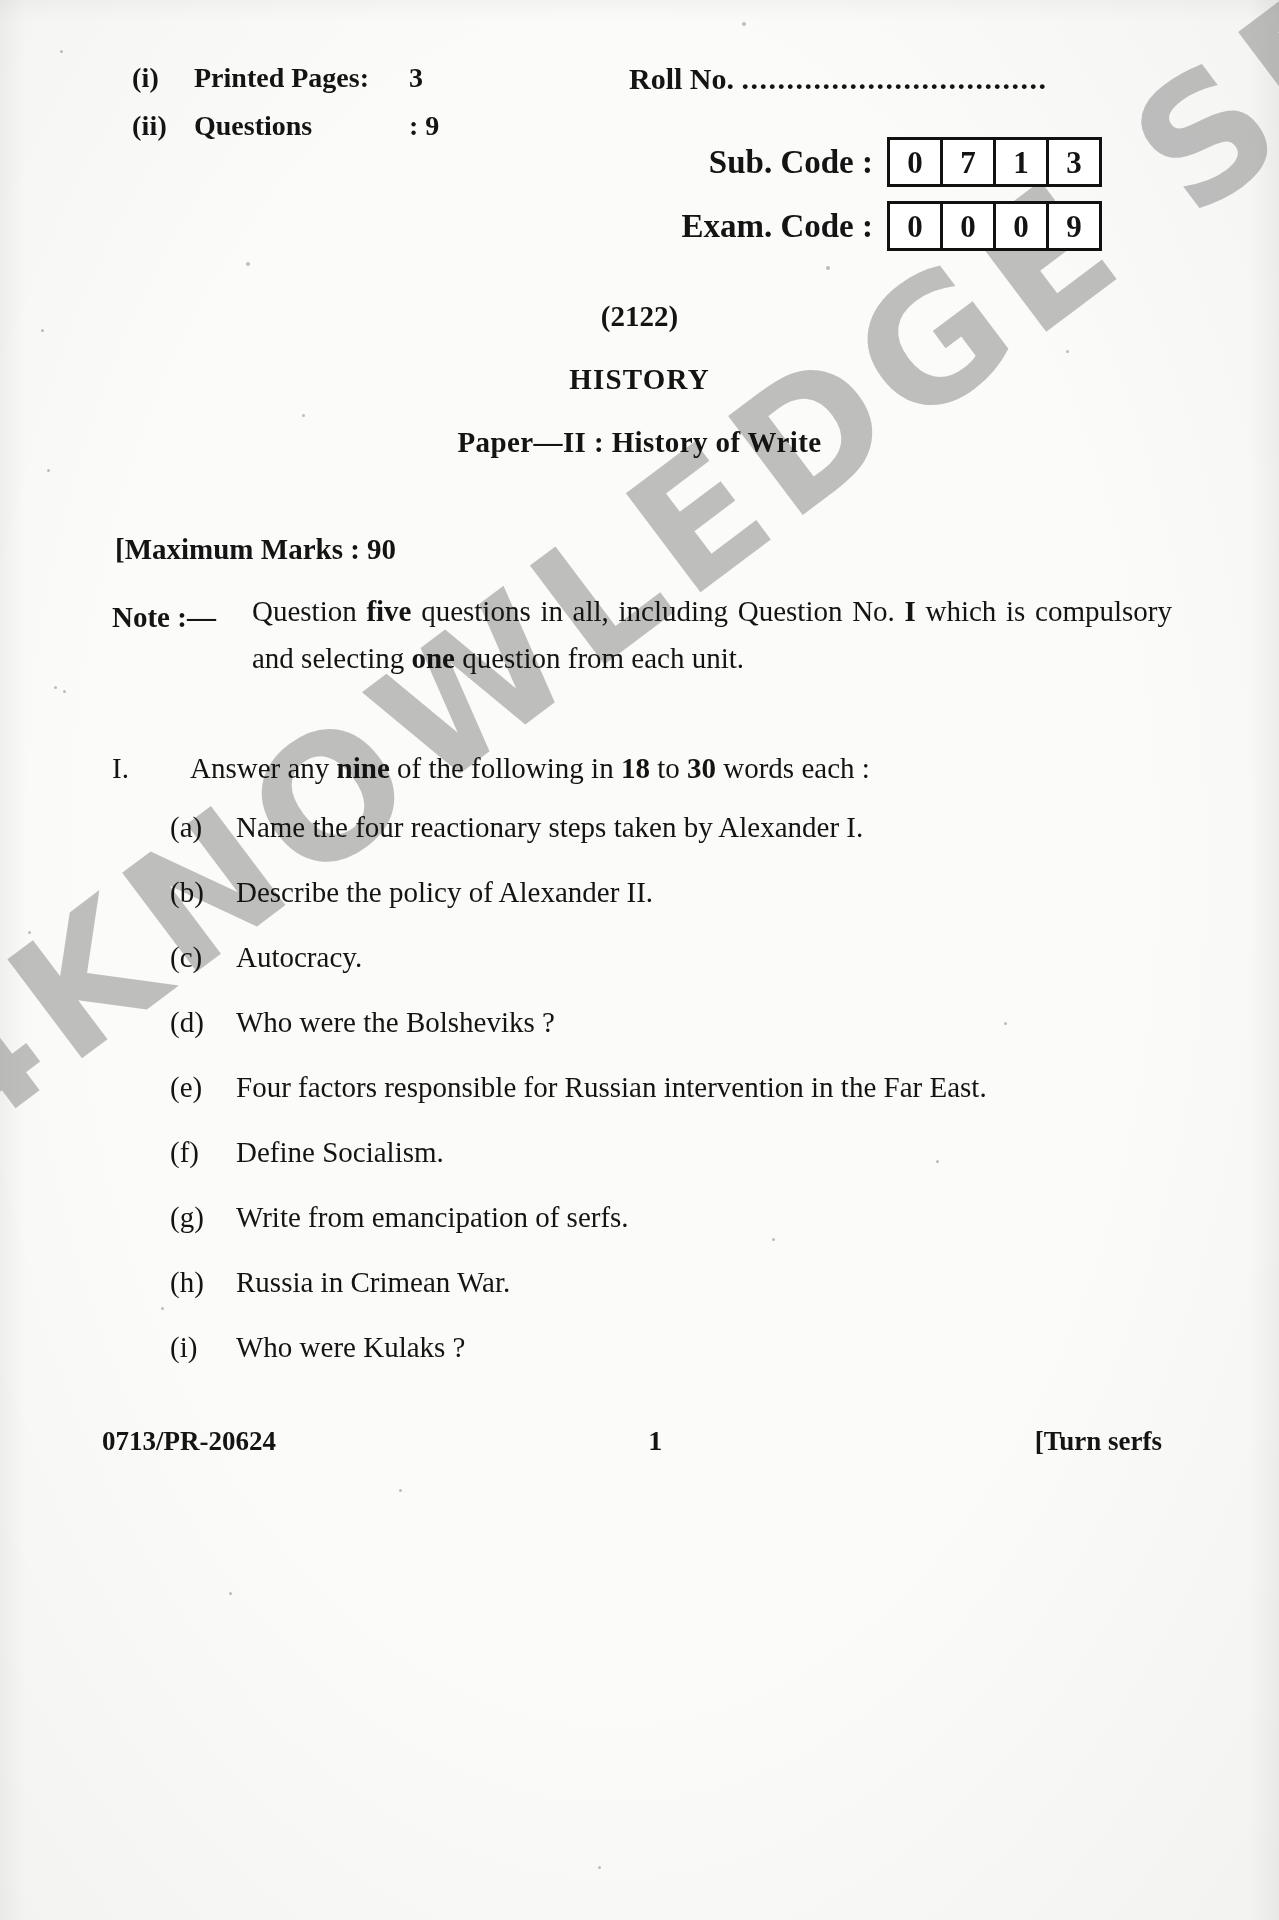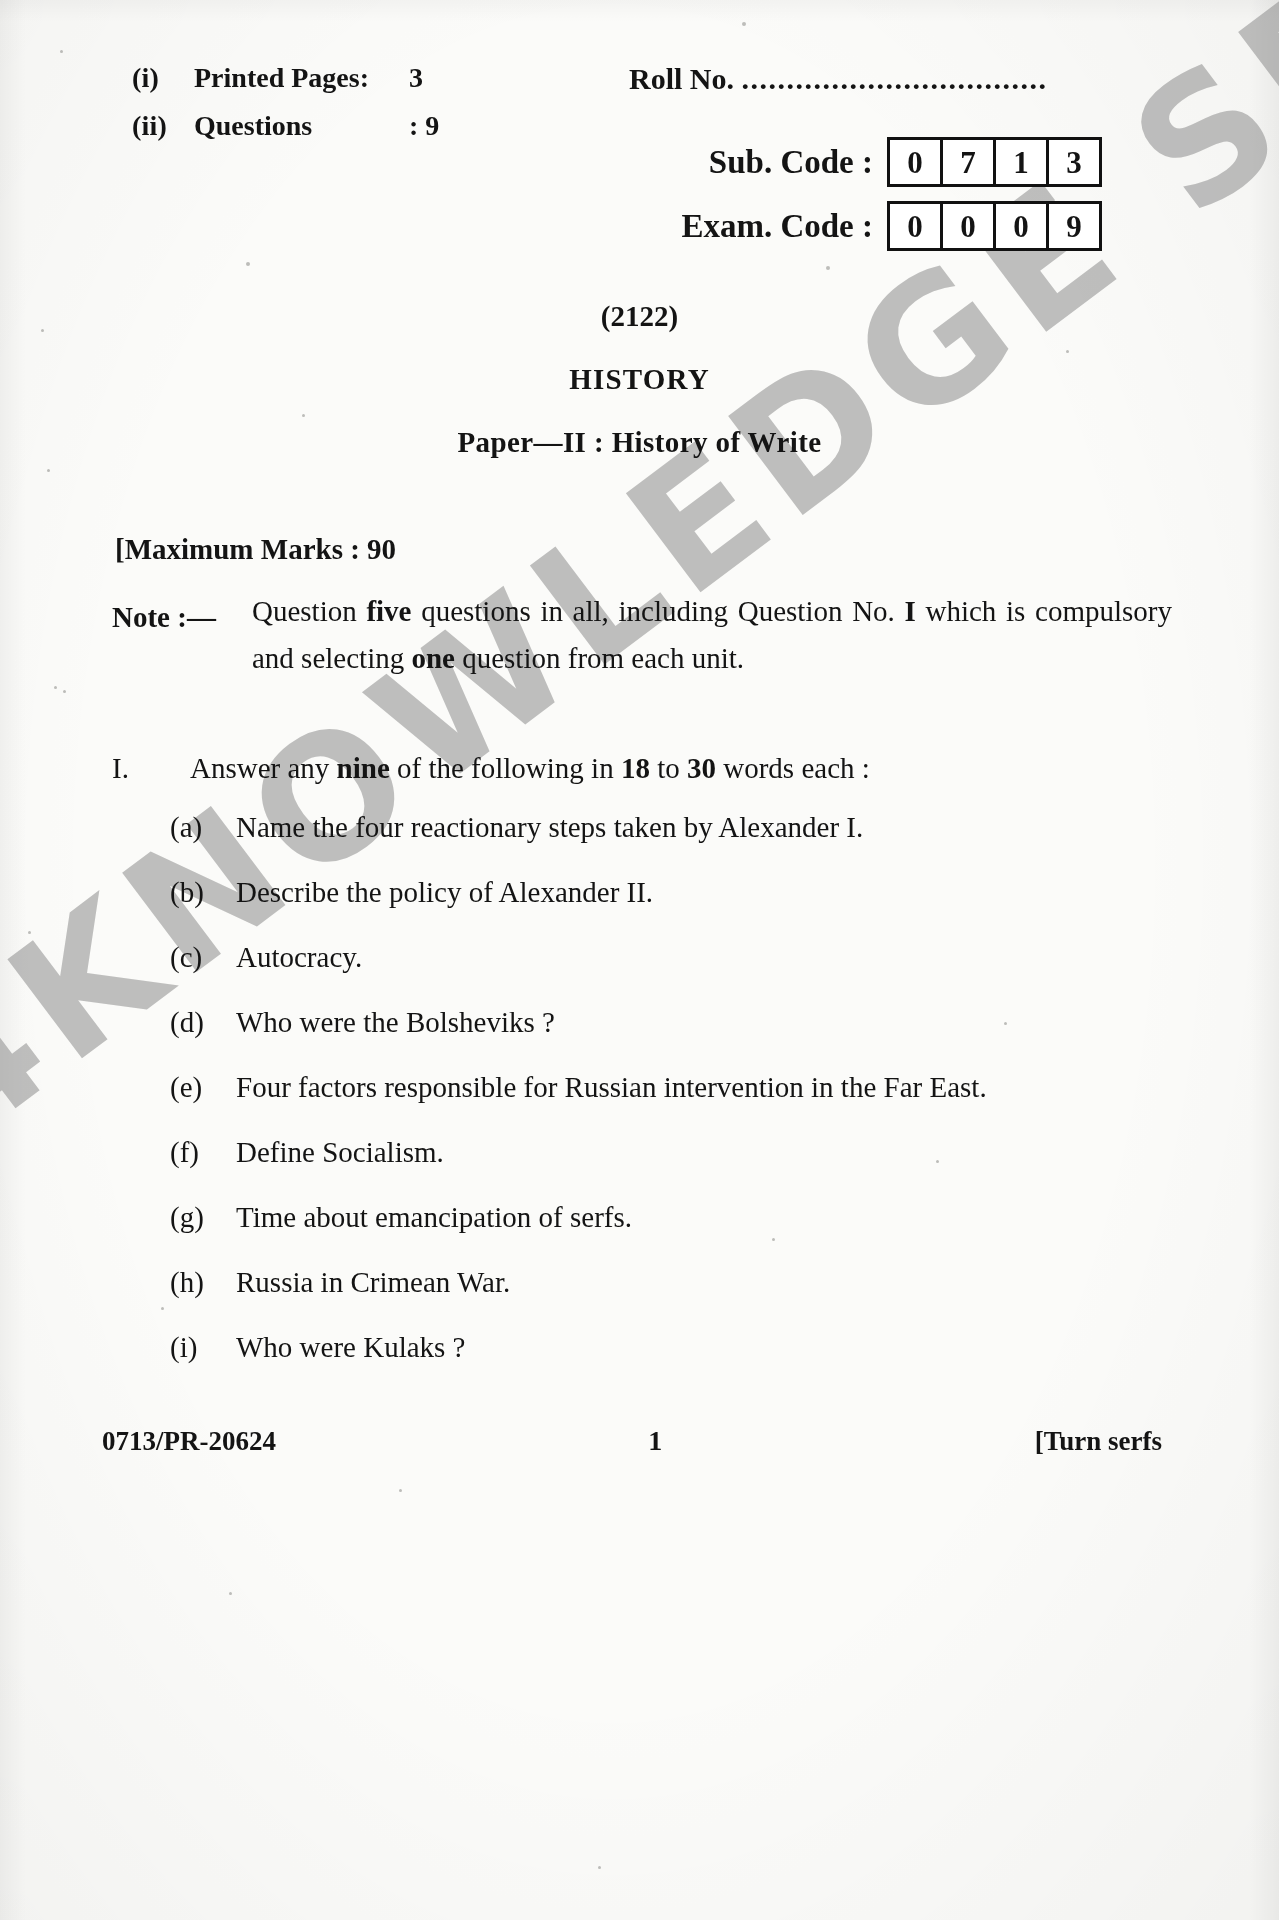--- a/index.html
+++ b/index.html
@@ -370,21 +370,21 @@
       <div class="sub">
         <div class="sub-label">(e)</div>
         <div class="sub-text">Four factors responsible for Russian intervention in the Far East.</div>
       </div>
       <div class="sub">
         <div class="sub-label">(f)</div>
         <div class="sub-text">Define Socialism.</div>
       </div>
       <div class="sub">
         <div class="sub-label">(g)</div>
-        <div class="sub-text">Time about emancipation of serfs.</div>
+        <div class="sub-text">Write from emancipation of serfs.</div>
       </div>
       <div class="sub">
         <div class="sub-label">(h)</div>
         <div class="sub-text">Russia in Crimean War.</div>
       </div>
       <div class="sub">
         <div class="sub-label">(i)</div>
         <div class="sub-text">Who were Kulaks ?</div>
       </div>
     </div>

